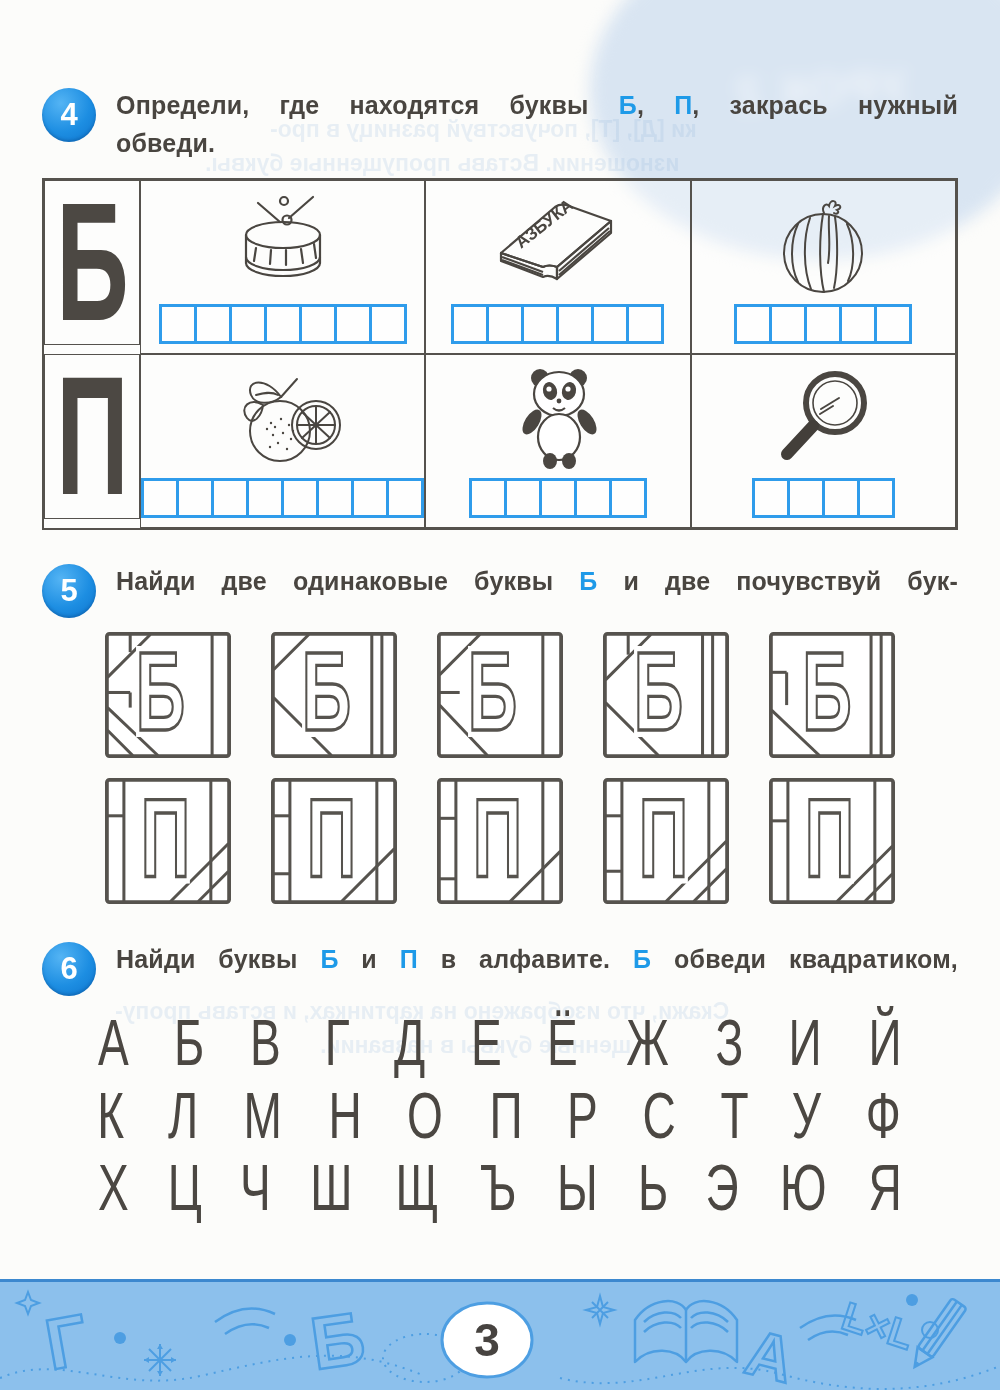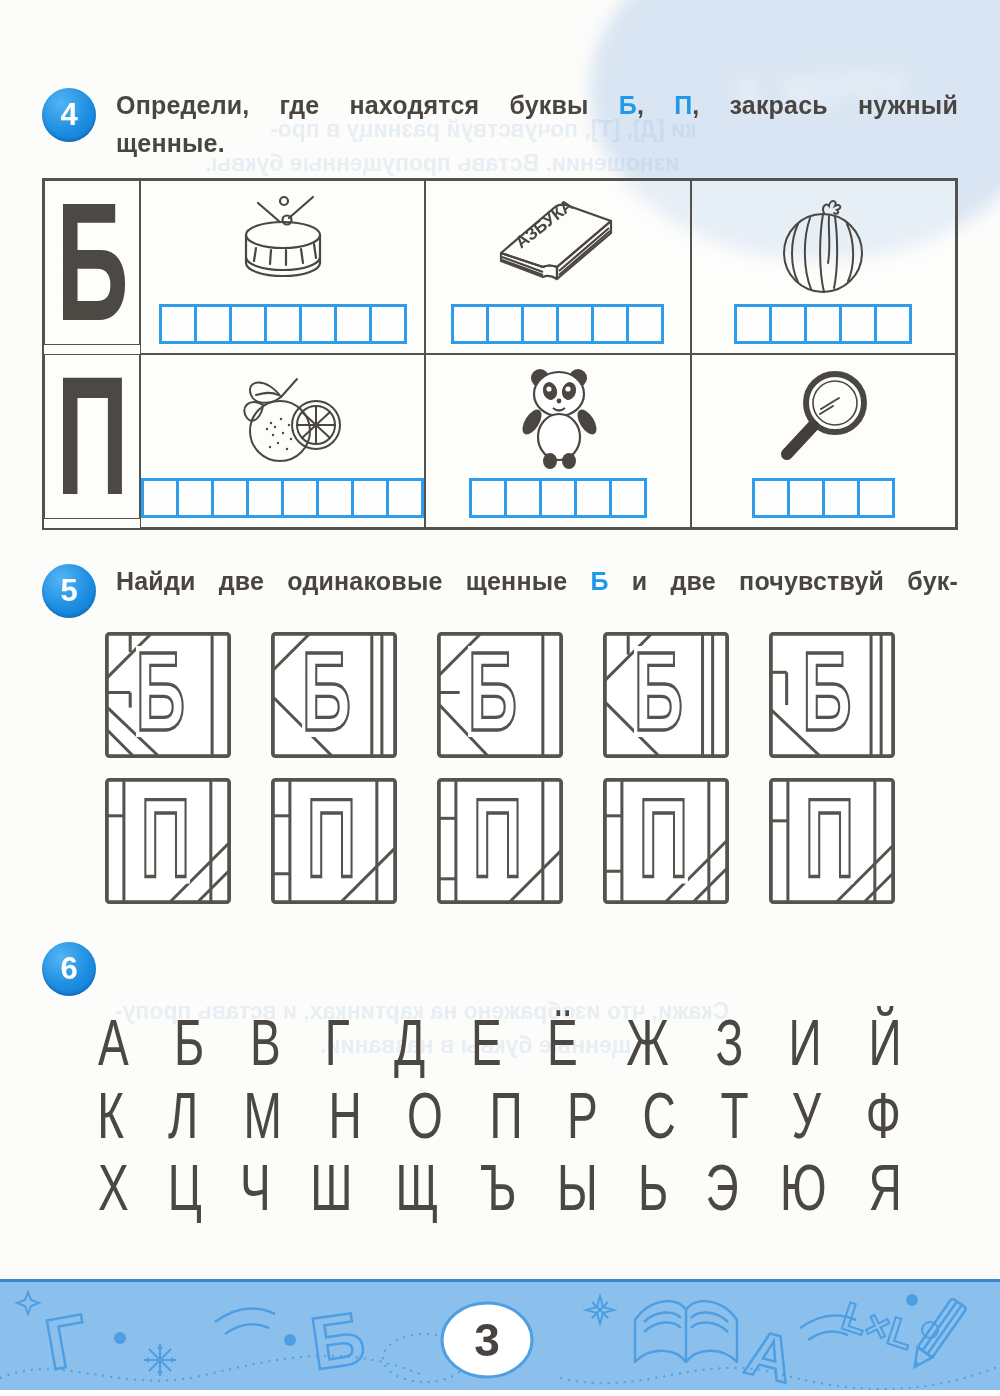--- a/index.html
+++ b/index.html
@@ -65,21 +65,21 @@
 <span class="ghost-line g1">изношении. Вставь пропущенные буквы.</span>
 <span class="ghost-line g2">Скажи, что изображено на картинках, и вставь пропу-</span>
 <span class="ghost-line g3">щенные буквы в названии.</span>
 
 <div class="content">
 
   <div class="task task4">
     <div class="task-num">4</div>
     <div class="task-text">
       <div class="tline j"><span>Определи, где находятся буквы </span><span class="blue">Б</span><span>, </span><span class="blue">П</span><span>, закрась нужный</span></div>
-      <div class="tline"><span>щенные.</span></div>
+      <div class="tline"><span>обведи.</span></div>
     </div>
   </div>
 
   <div class="letter-table">
 
     <div class="lt-cell lt-letter">
         <span>Б</span>
       </div>
     <div class="lt-cell lt-pic">
       <div class="img-box">
@@ -240,21 +240,21 @@
           <div class="square"></div>
           <div class="square"></div>
           <div class="square"></div>
         </div>
     </div>
   </div>
 
   <div class="task task5">
     <div class="task-num">5</div>
     <div class="task-text">
-      <div class="tline j"><span>Найди две одинаковые щенные </span><span class="blue">Б</span><span> и две почувствуй бук-</span></div>
+      <div class="tline j"><span>Найди две одинаковые буквы </span><span class="blue">Б</span><span> и две почувствуй бук-</span></div>
     </div>
   </div>
 
   <div class="tiles-row tiles-b">
       <svg viewBox="0 0 100 100" class="tile">
         <rect x="1.5" y="1.5" width="97" height="97" rx="2" fill="#fff" stroke="#56534e" stroke-width="3"></rect>
         <line x1="36" y1="2" x2="2" y2="36" stroke="#56534e" stroke-width="2.4"></line>
         <line x1="20" y1="2" x2="20" y2="16" stroke="#56534e" stroke-width="2.4"></line>
         <line x1="2" y1="48" x2="20" y2="48" stroke="#56534e" stroke-width="2.4"></line>
         <line x1="20" y1="48" x2="20" y2="60" stroke="#56534e" stroke-width="2.4"></line>
@@ -353,20 +353,21 @@
         <line x1="54" y1="98" x2="98" y2="54" stroke="#56534e" stroke-width="2.4"></line>
         <line x1="76" y1="98" x2="98" y2="76" stroke="#56534e" stroke-width="2.4"></line>
         <text transform="translate(48,78) scale(0.62,1)" text-anchor="middle" font-size="88" font-weight="bold" font-family="Liberation Sans, sans-serif" fill="#fff" stroke="#fff" stroke-width="11">П</text>
         <text transform="translate(48,78) scale(0.62,1)" text-anchor="middle" font-size="88" font-weight="bold" font-family="Liberation Sans, sans-serif" fill="#fff" stroke="#56534e" stroke-width="2.6">П</text>
       </svg>
     </div>
 
   <div class="task task6">
     <div class="task-num">6</div>
     <div class="task-text">
+      <div class="tline j"><span>Найди буквы </span><span class="blue">Б</span><span> и </span><span class="blue">П</span><span> в алфавите. </span><span class="blue">Б</span><span> обведи квадратиком,</span></div>
     </div>
   </div>
 
   <div class="alphabet">
     <div class="alpha-row">
         <span class="alpha-letter">А</span>
         <span class="alpha-letter">Б</span>
         <span class="alpha-letter">В</span>
         <span class="alpha-letter">Г</span>
         <span class="alpha-letter">Д</span>

